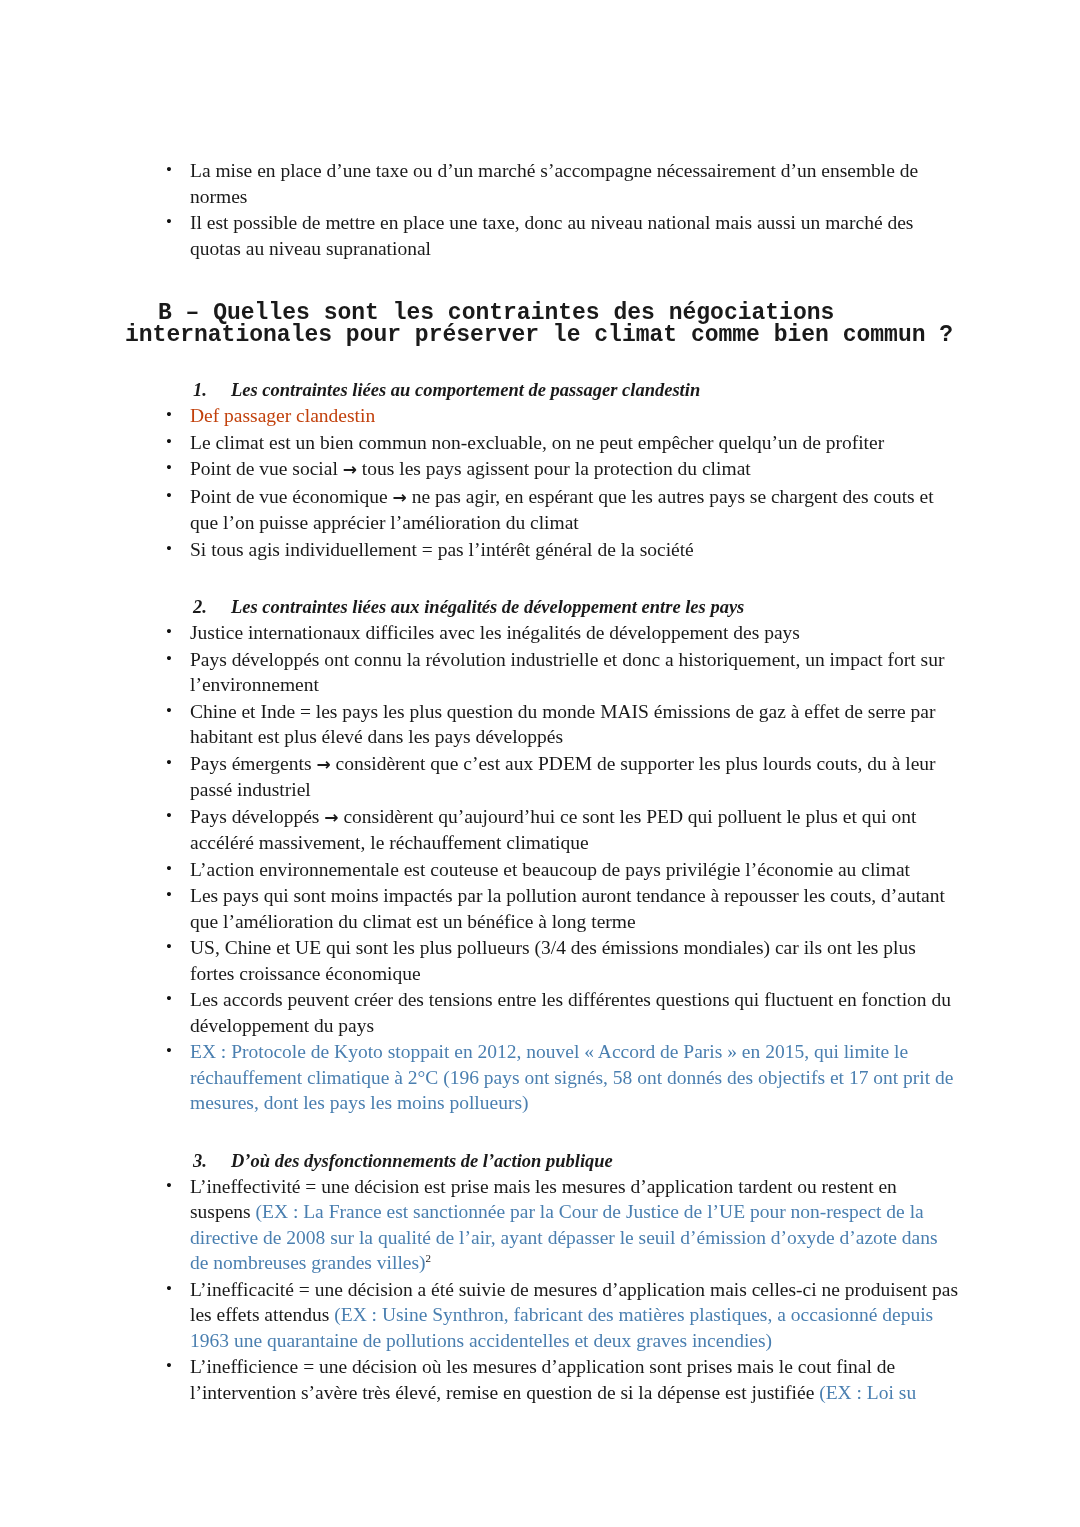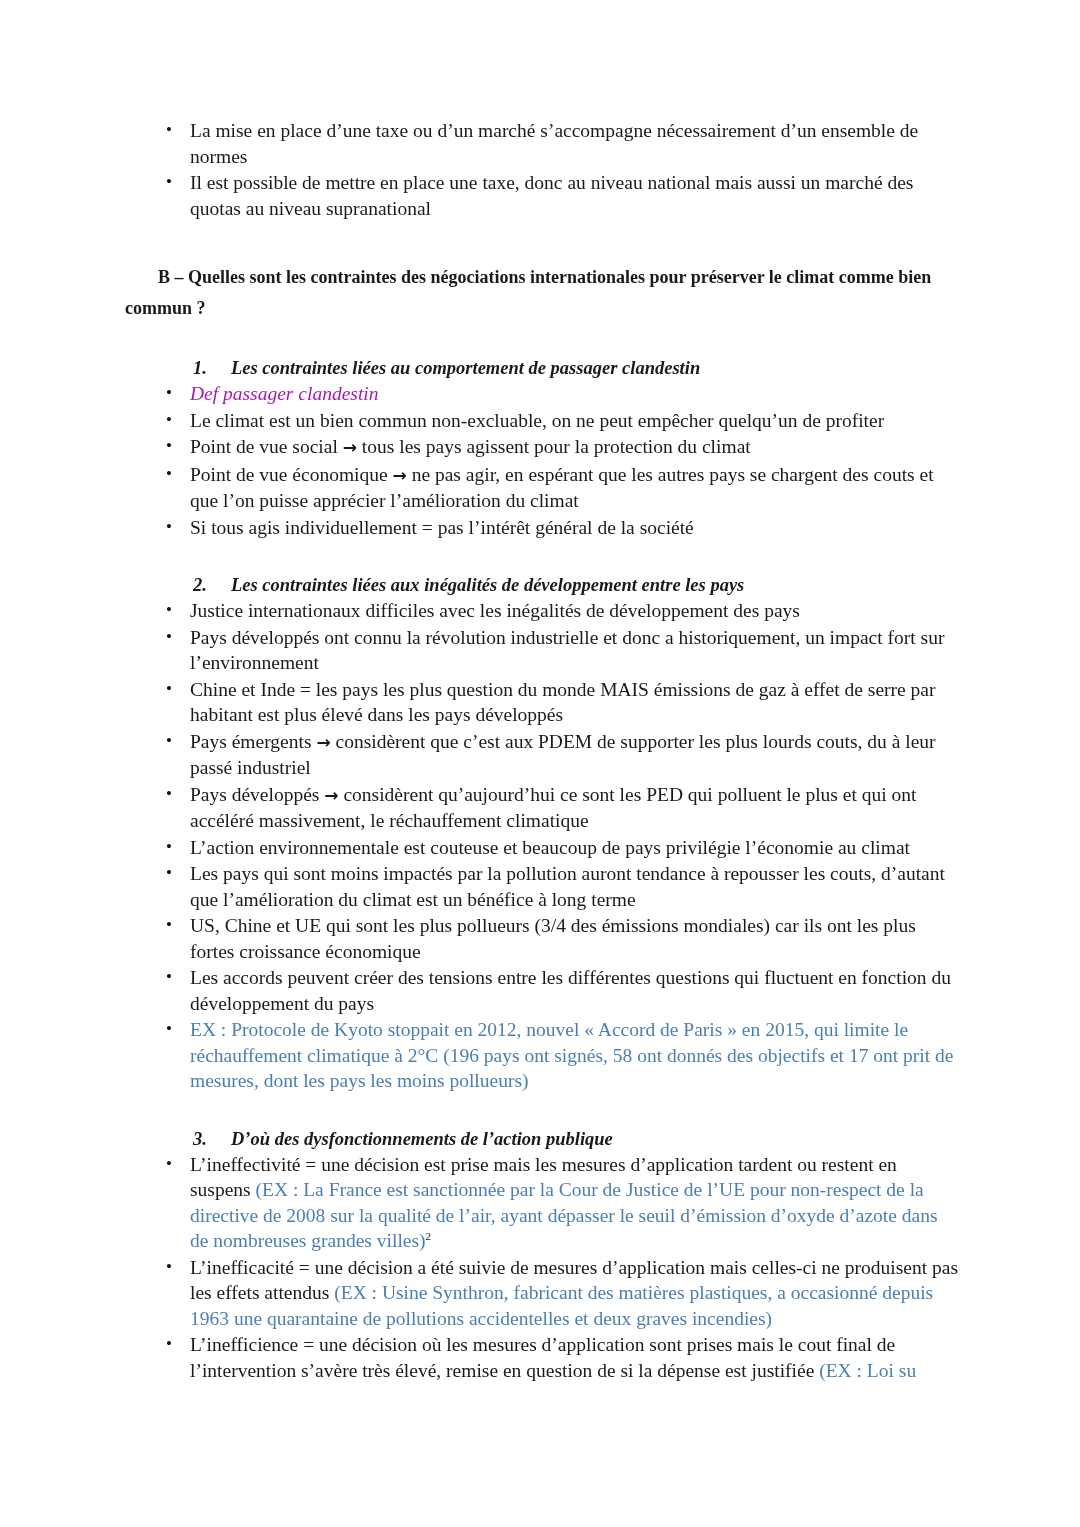--- a/index.html
+++ b/index.html
@@ -17,20 +17,21 @@
   .page {
     position: relative;
     width: 1080px;
     height: 1527px;
     background: #ffffff;
     box-sizing: border-box;
     padding: 118px 120px 0 125px;
   }
   .content {
     width: 835px;
+    margin-top: 40px;
   }
 
   
   ul.bullets {
     list-style: none;
     margin: 0;
     padding: 0;
   }
   ul.bullets > li {
     position: relative;
@@ -46,24 +47,25 @@
     left: 41px;
     top: -1px;
     font-size: 17px;
     color: #111;
     line-height: 25.5px;
   }
 
   
   .section-heading {
     font-weight: bold;
-    font-size: 18px;
-    line-height: 31px;
+    font-size: 23px;
+    line-height: 22px;
     margin: 0;
     text-indent: 33px;
+    font-family: Liberation Mono, monospace;
   }
 
   
   .sub-heading {
     font-style: italic;
     font-weight: bold;
     font-size: 18.5px;
     line-height: 25px;
     margin: 0;
     padding-left: 68px;
@@ -75,21 +77,21 @@
     font-style: italic;
     font-weight: bold;
   }
   .sub-heading .txt {
     display: inline-block;
     padding-left: 38px;
     text-align: right;
   }
 
   
-  .green { color: #a21caf; font-style: italic; }
+  .green { color: #c2410c; }
   .blue  { color: #4a7fb0; }
 
   .arrow {
     font-family: "DejaVu Sans", "Liberation Sans", sans-serif;
     font-weight: bold;
     font-size: 17px;
   }
   sup.fn {
     font-size: 11px;
     vertical-align: super;

